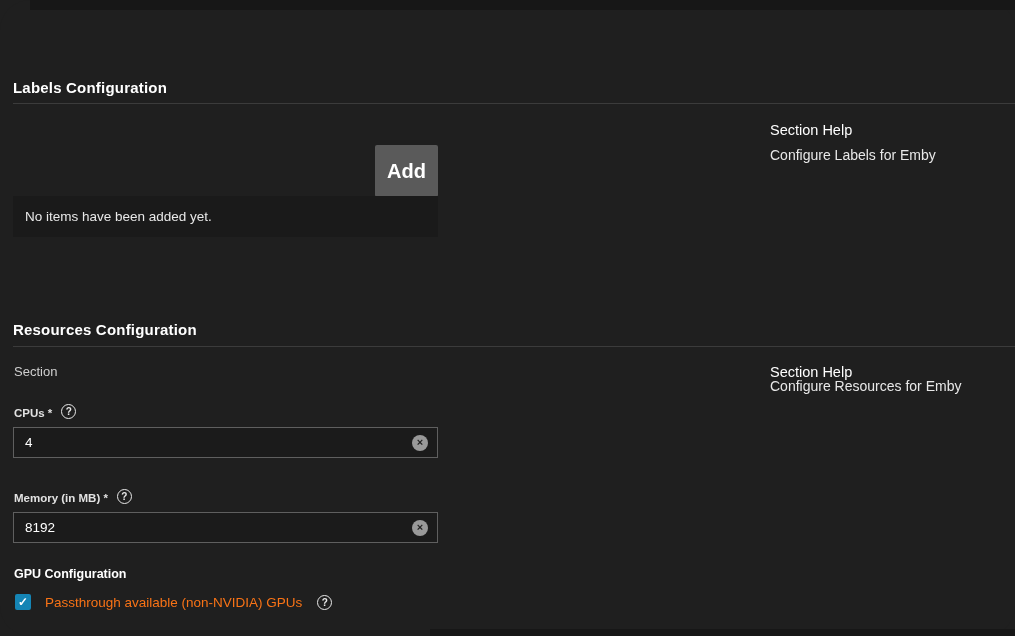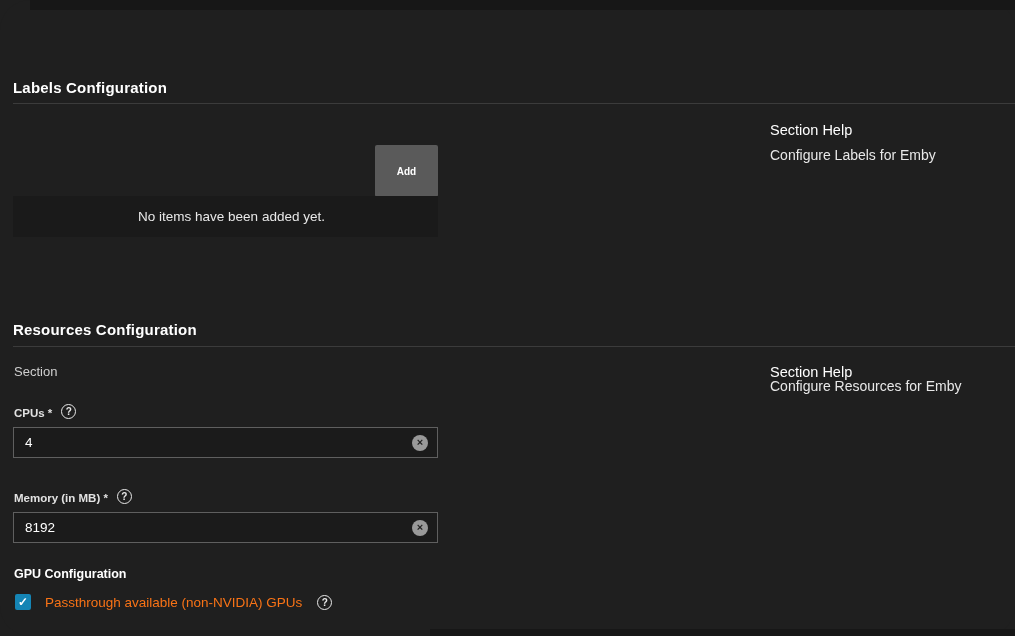--- a/index.html
+++ b/index.html
@@ -30,31 +30,31 @@
   .help-text {
     position: absolute; left: 770px;
     font-size: 14px; color: #e8e8e8;
   }
 
   .add-btn {
     position: absolute; left: 375px; top: 145px;
     width: 63px; height: 52px;
     background: #5a5a5a; color: #ffffff;
     font-family: "Liberation Sans", sans-serif;
-    font-size: 10px; font-weight: bold;
+    font-size: 20px; font-weight: bold;
     border: none; border-radius: 2px; cursor: pointer;
   }
 
   .empty-box {
     position: absolute; left: 13px; top: 196px;
     width: 425px; height: 41px;
     background: #1a1a1a;
     display: flex; align-items: center;
     padding-left: 12px;
-    font-size: 13.5px; color: #e8e8e8; justify-content: center;
+    font-size: 13.5px; color: #e8e8e8;
   }
 
   .small-label {
     position: absolute;
     font-size: 11.5px; font-weight: bold; color: #e2e2e2;
     display: flex; align-items: flex-end; gap: 9px;
   }
   .plain-label { position: absolute; font-size: 13px; color: #cfcfcf; }
   .group-label { position: absolute; font-size: 12.5px; font-weight: bold; color: #ffffff; }
 

